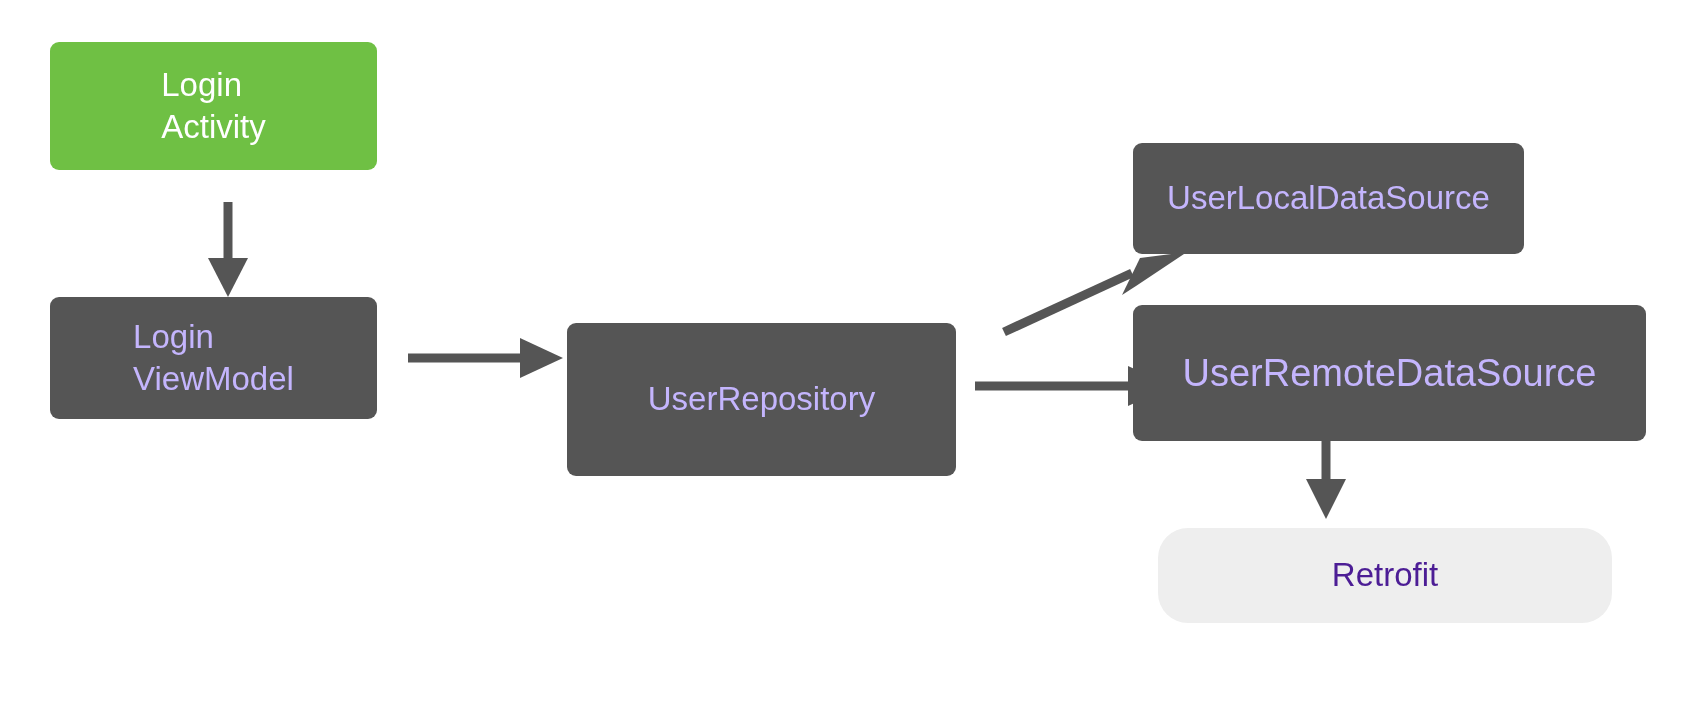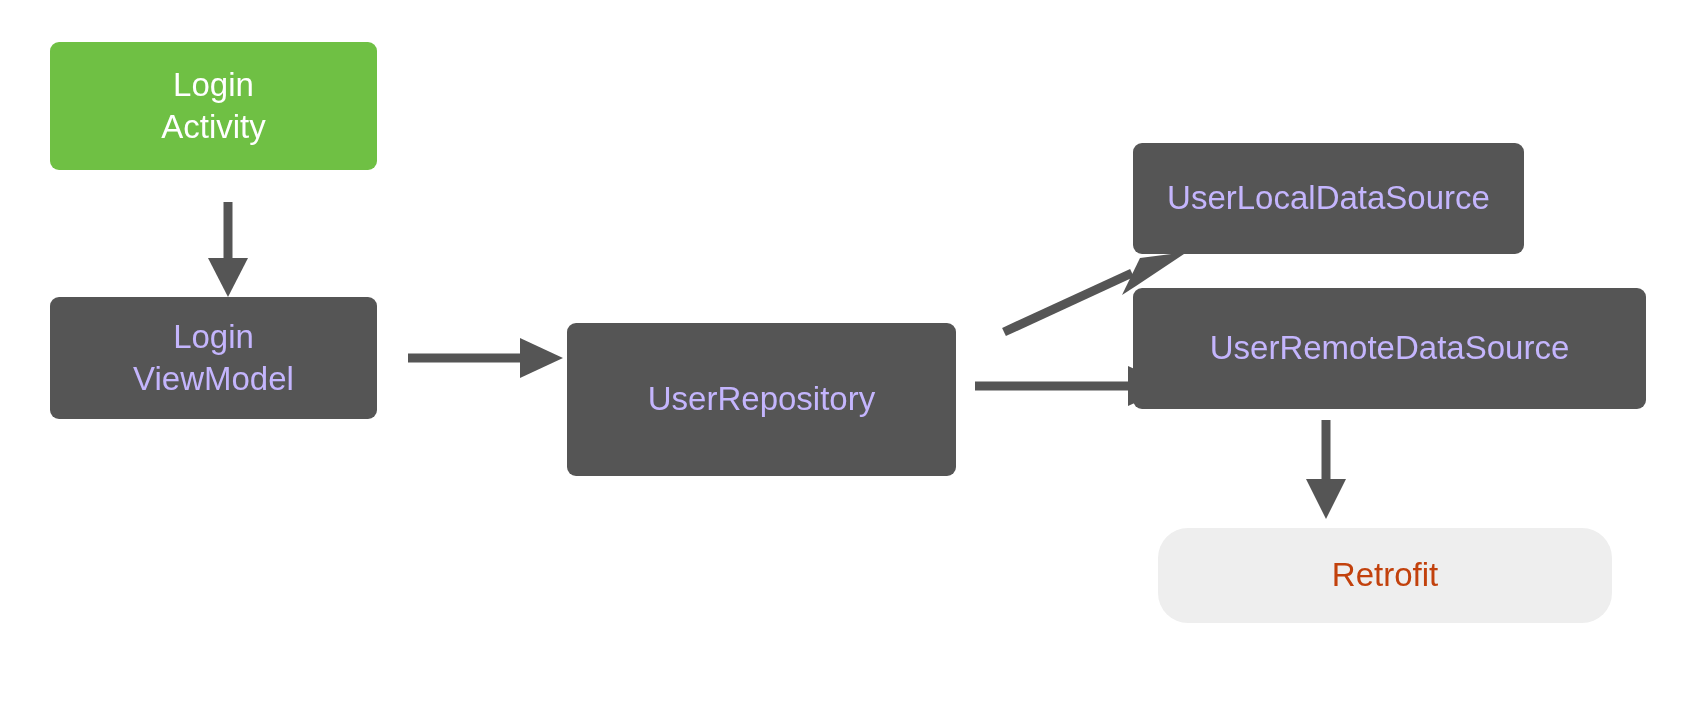--- a/index.html
+++ b/index.html
@@ -17,39 +17,39 @@
     height: 728px;
     background: #ffffff;
     overflow: hidden;
   }
   .node {
     position: absolute;
     box-sizing: border-box;
     display: flex;
     align-items: center;
     justify-content: center;
-    text-align: center;
+    text-align: left;
     line-height: 1.28;
     white-space: pre-line;
     -webkit-font-smoothing: antialiased;
   }
   .node-rounded {
     border-radius: 9px;
   }
   .node-dark {
     background: #555555;
     color: #c4b5fd;
   }
   .node-green {
     background: #6FC044;
     color: #ffffff;
   }
   .node-light {
     background: #EEEEEE;
-    color: #c2410c;
+    color: #4c1d95;
     border-radius: 30px;
   }
   .edge {
     position: absolute;
     top: 0;
     left: 0;
     width: 1697px;
     height: 728px;
     pointer-events: none;
   }
@@ -65,22 +65,22 @@
   #node-user-repository {
     left: 567px; top: 300px; width: 389px; height: 153px;
     font-size: 33px;
     margin-top: 23px;
   }
   #node-user-local-datasource {
     left: 1133px; top: 143px; width: 391px; height: 111px;
     font-size: 33px;
   }
   #node-user-remote-datasource {
-    left: 1133px; top: 288px; width: 513px; height: 121px;
-    font-size: 33px;
+    left: 1133px; top: 305px; width: 513px; height: 136px;
+    font-size: 38px;
   }
   #node-retrofit {
     left: 1158px; top: 528px; width: 454px; height: 95px;
     font-size: 33px;
   }
 </style>
 </head>
 <body>
 
 <div id="canvas">

